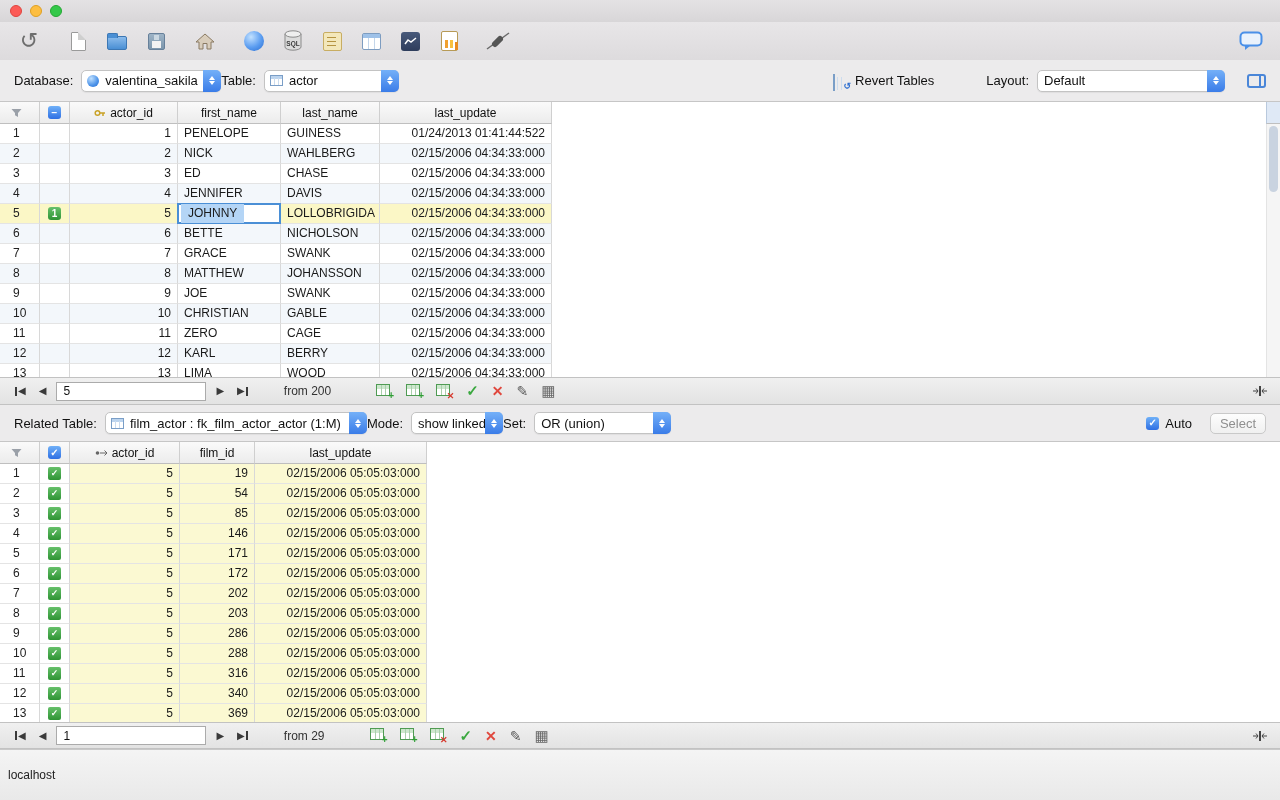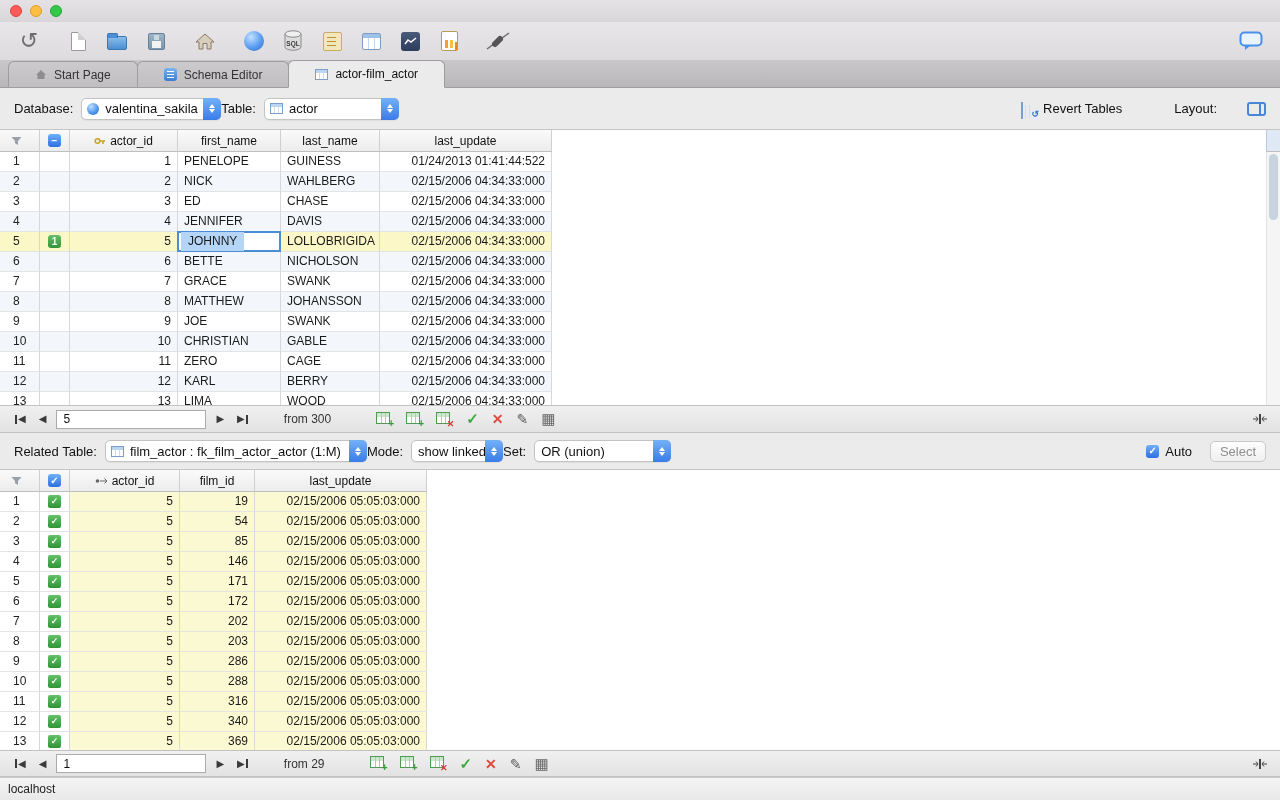--- a/index.html
+++ b/index.html
@@ -198,36 +198,20 @@
       </svg>
     </div>
     <div class="tbtn mail-gap">
       <svg width="24" height="20">
         <rect x="1.5" y="1.5" width="21" height="13" rx="4" fill="#eaf2fc" stroke="#4a90e8" stroke-width="2"></rect>
         <path d="M6 14.5 L6 19 L11.5 14.5" fill="#4a90e8"></path>
       </svg>
     </div>
   </div>
 
-  <div class="tabbar">
-    <div class="tab">
-      <svg width="12" height="11" class="tab-home-svg">
-          <path d="M6 1 L11 6 H9.5 V10 H2.5 V6 H1 Z" fill="#8d8d8d"></path>
-        </svg>
-      <span>Start Page</span>
-    </div>
-    <div class="tab">
-      <span class="schemaicon"></span>
-      <span>Schema Editor</span>
-    </div>
-    <div class="tab active">
-      <span class="tblicon"></span>
-      <span>actor-film_actor</span>
-    </div>
-  </div>
 
   <div class="dbbar">
     <span class="lbl">Database:</span>
     <div class="dd dd-database">
       <span class="ic dbsphere"></span>
       <span class="txt">valentina_sakila</span>
       <span class="stepper">
           <i class="up"></i>
           <i class="dn"></i>
         </span>
@@ -239,20 +223,27 @@
       <span class="stepper">
           <i class="up"></i>
           <i class="dn"></i>
         </span>
     </div>
     <div class="revert">
       <span class="reverticon"><span class="tblicon"></span><b>↺</b></span>
       <span>Revert Tables</span>
     </div>
     <span class="lbl" style="margin-left:52px">Layout:</span>
+    <div class="dd dd-layout">
+      <span class="txt">Default</span>
+      <span class="stepper">
+          <i class="up"></i>
+          <i class="dn"></i>
+        </span>
+    </div>
     <span class="paneicon"></span>
   </div>
 
   <div class="gridtop">
     <div class="ghead">
       <div class="hc c-rownum left">
         <svg width="11" height="10">
             <path d="M0.5 1 H10.5 L7 5 V9 L4 7.3 V5 Z" fill="#9aa0a8"></path>
           </svg>
       </div>
@@ -393,21 +384,21 @@
         <span class="vthumb"></span>
       </div>
   </div>
 
   <div class="recnav top">
     <span class="navbtn"><i class="bar"></i>◀</span>
     <span class="navbtn">◀</span>
     <input class="recinput" value="5" style="">
     <span class="navbtn">▶</span>
     <span class="navbtn">▶<i class="bar"></i></span>
-    <span class="fromlbl">from 300</span>
+    <span class="fromlbl">from 200</span>
     <span class="navicons">
       <span class="mini">
           <span class="mgrid"></span>
           <i class="ov g">+</i>
         </span>
       <span class="mini">
           <span class="mgrid"></span>
           <i class="ov g">+</i>
         </span>
       <span class="mini">

